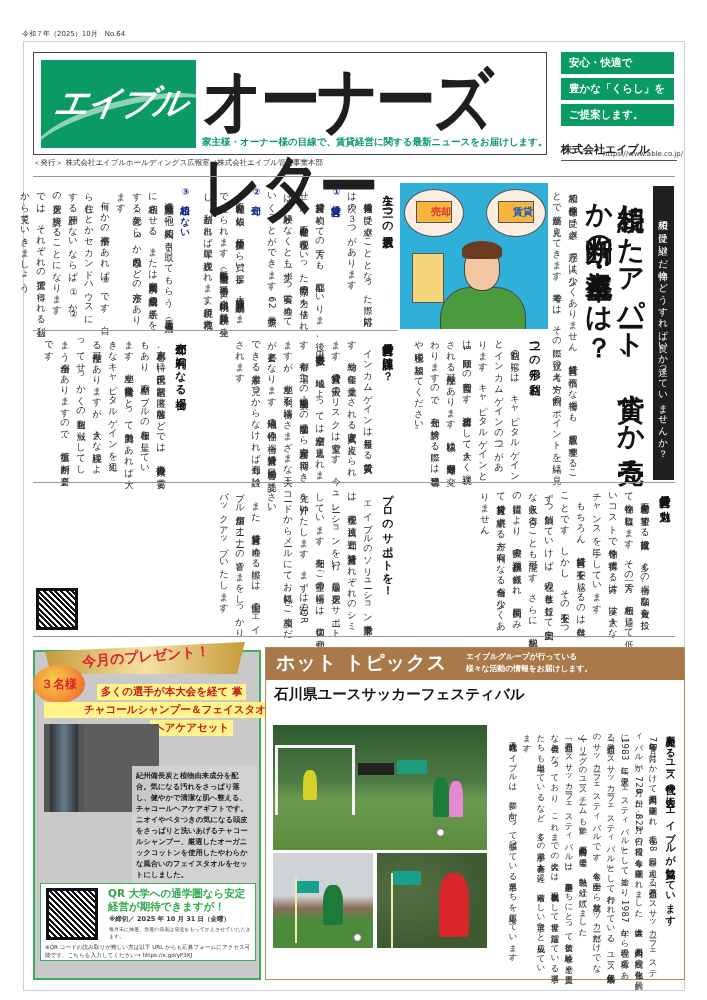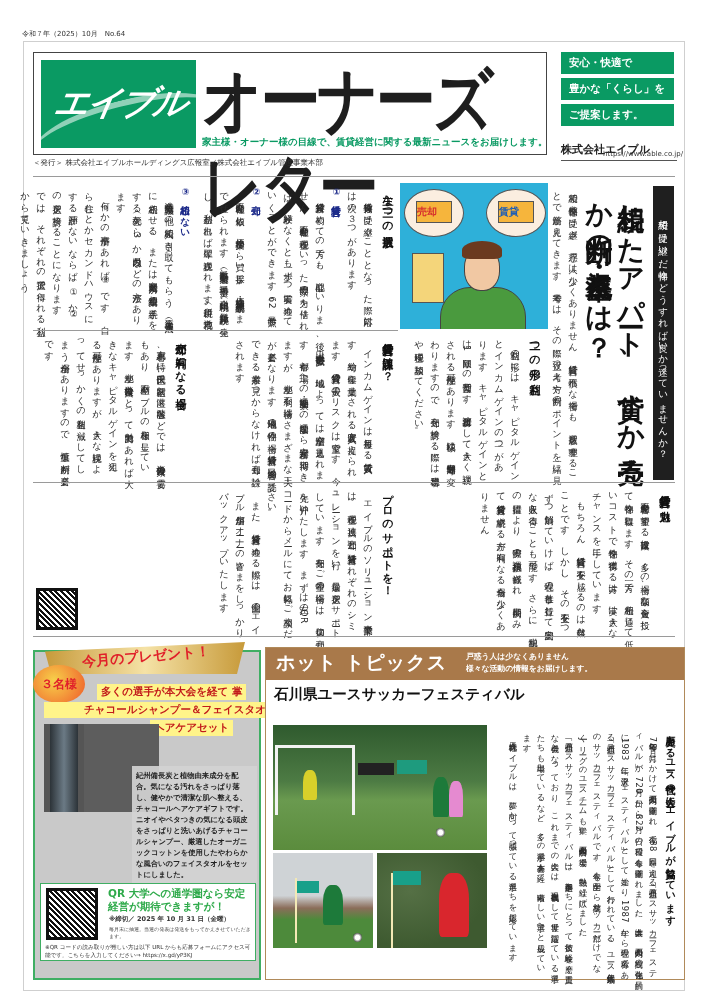--- a/index.html
+++ b/index.html
@@ -29,21 +29,21 @@
   .vt p { text-indent: 1em; }
   .vhead { font-weight: bold; font-size: 11px; color: #111; margin: 0 3px; }
   .vsub { font-weight: bold; color: #1d2b8a; font-size: 9.5px; }
 
   .lead-label { position: absolute; left: 653px; top: 186px; width: 21px; height: 294px; background: #1f1f1f; color: #fff; writing-mode: vertical-rl; font-size: 9.5px; letter-spacing: 1px; padding: 6px 0; text-align: center; line-height: 21px; }
   .lead-title { position: absolute; left: 585px; top: 184px; width: 62px; height: 300px; writing-mode: vertical-rl; font-weight: bold; font-size: 27px; line-height: 32px; color: #111; letter-spacing: 1px; }
   .lead-intro { position: absolute; left: 547px; top: 186px; width: 34px; height: 290px; writing-mode: vertical-rl; font-size: 9.2px; line-height: 16px; color: #333; letter-spacing: 0.6px; }
 
   .illustration { position: absolute; left: 400px; top: 183px; width: 148px; height: 146px; background: #2eb0d9; overflow: hidden; }
   .bubble { position: absolute; width: 60px; height: 48px; background: #fbeee0; border-radius: 50%; border: 1.5px solid #555; }
-  .sign { position: absolute; width: 36px; height: 22px; background: #f6b53c; border: 1.5px solid #555; font-size: 10px; font-weight: bold; text-align: left; line-height: 20px; }
+  .sign { position: absolute; width: 36px; height: 22px; background: #f6b53c; border: 1.5px solid #555; font-size: 10px; font-weight: bold; text-align: right; line-height: 20px; }
   .sign.sell { color: #d62d2d; }
   .sign.rent { color: #1b5db7; }
   .building { position: absolute; left: 12px; top: 70px; width: 32px; height: 50px; background: #f4d57a; border: 1.5px solid #555; }
   .person-head { position: absolute; left: 64px; top: 64px; width: 36px; height: 44px; background: #f1c8a3; border: 1.5px solid #444; border-radius: 45%; }
   .person-hair { position: absolute; left: 62px; top: 58px; width: 40px; height: 18px; background: #6b3a1f; border-radius: 50% 50% 20% 20%; }
   .person-body { position: absolute; left: 40px; top: 104px; width: 86px; height: 50px; background: #4a9a3e; border: 1.5px solid #444; border-radius: 30px 30px 0 0; }
 
   
   .present { position: absolute; left: 33px; top: 650px; width: 228px; height: 330px; background: #c9c9c9; border: 2px solid #3fae63; }
   .ribbon { position: absolute; left: 45px; top: 642px; width: 200px; height: 32px; background: linear-gradient(90deg, #c79a3a, #f5e2a6, #c79a3a); clip-path: polygon(0 30%, 100% 0, 96% 100%, 3% 100%); }
@@ -182,21 +182,21 @@
   <div class="qr-title">QR 大学への通学圏なら安定経営が期待できますが！</div>
   <div class="qr-deadline">※締切／ 2025 年 10 月 31 日（金曜）</div>
   <div class="qr-note1">毎月末に抽選。当選の発表は発送をもってかえさせていただきます。</div>
   <div class="qr-note2">※QR コードの読み取りが難しい方は以下 URL からも応募フォームにアクセス可能です。こちらを入力してください⇒ https://x.gd/yP3KJ</div>
 </div>
 
 <div class="hot">
   <div class="hot-header">
     <div class="hot-title">ホット トピックス</div>
     <div class="hot-sub">
-      <div>戸惑う人は少なくありません</div>
+      <div>エイブルグループが行っている</div>
       <div>様々な活動の情報をお届けします。</div>
     </div>
   </div>
   <div class="hot-headline">
     <div>石川県ユースサッカーフェスティバル</div>
   </div>
 
   <div class="photo photo-main">
     <div class="goal"></div>
     <div class="banner-dark"></div>

